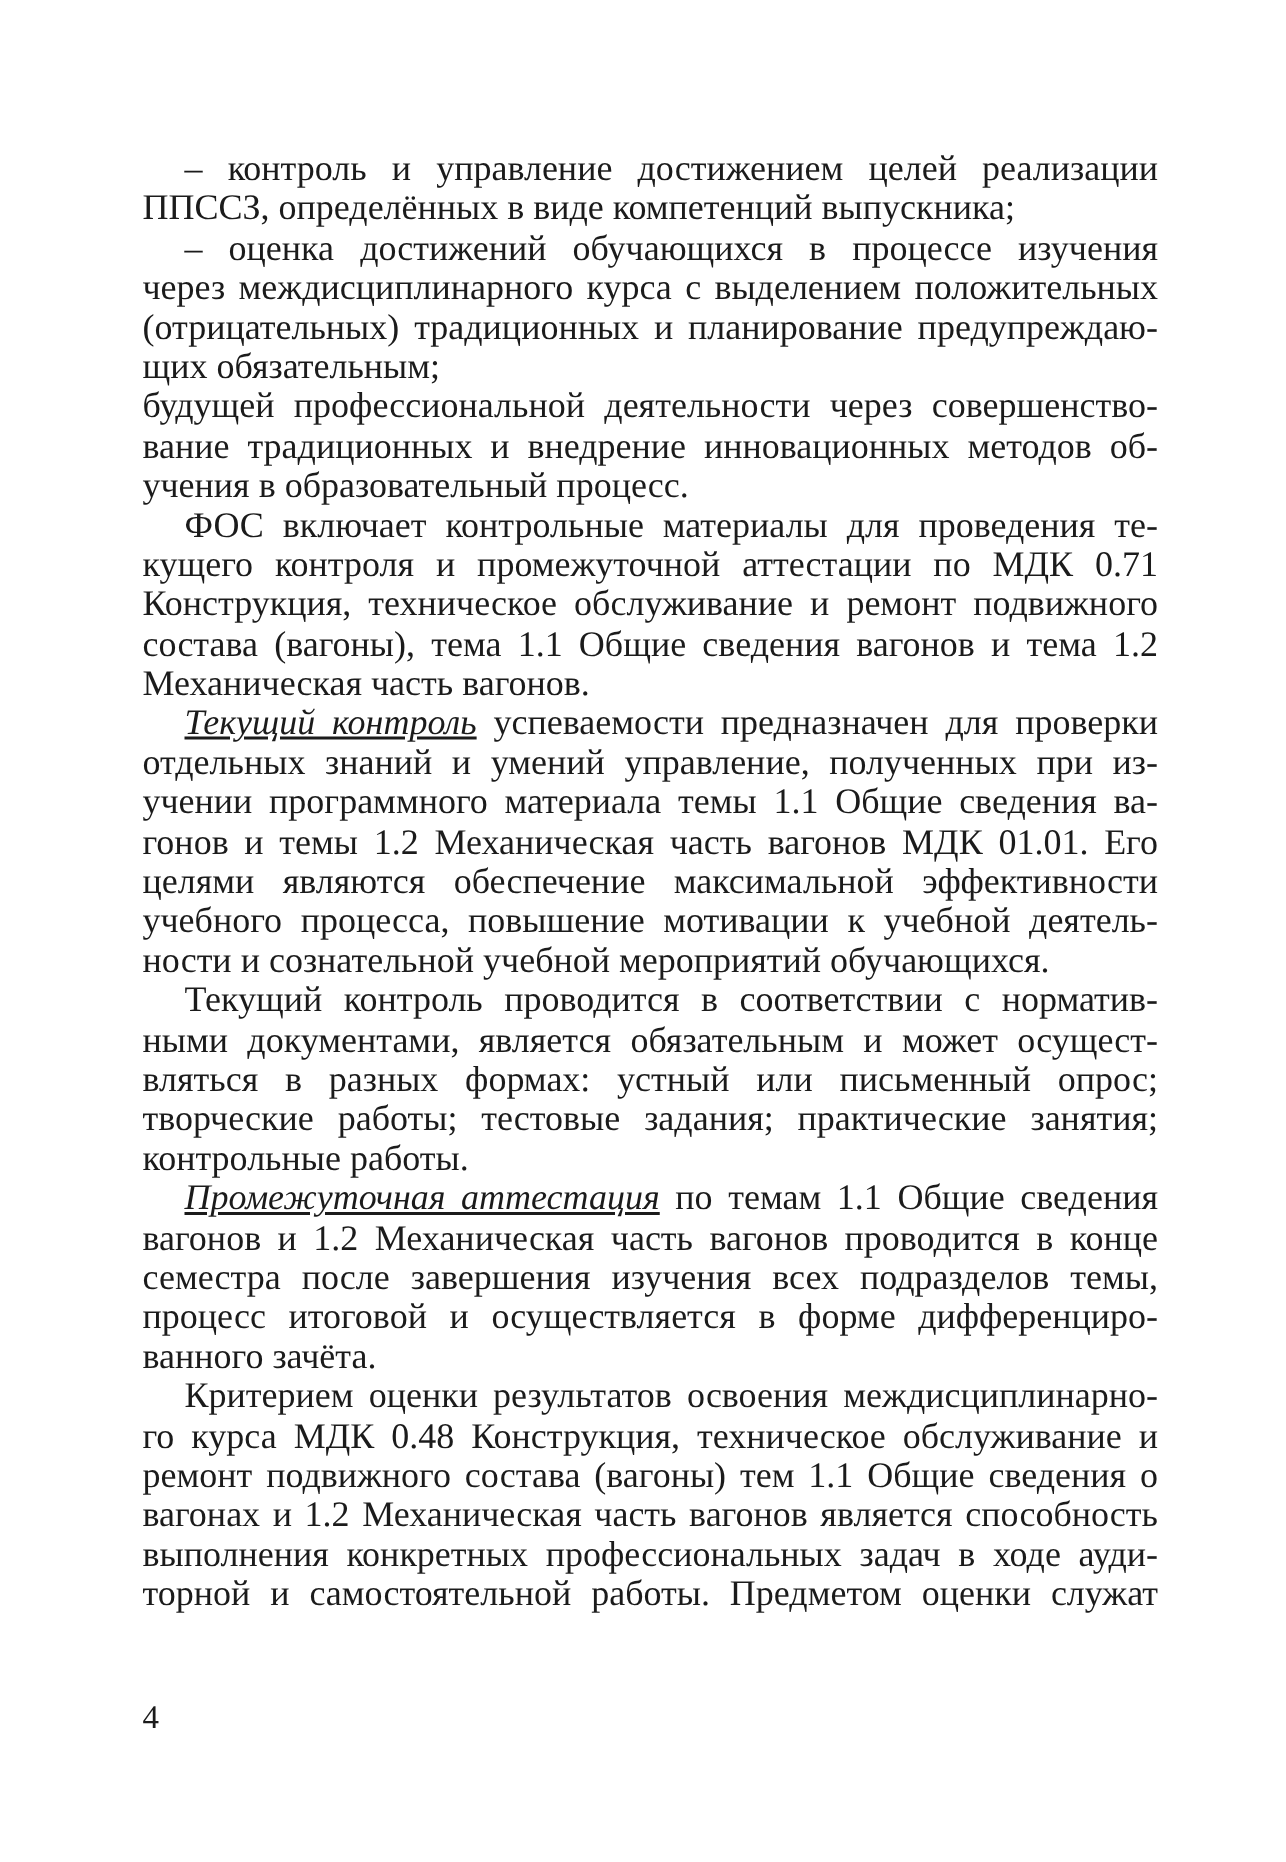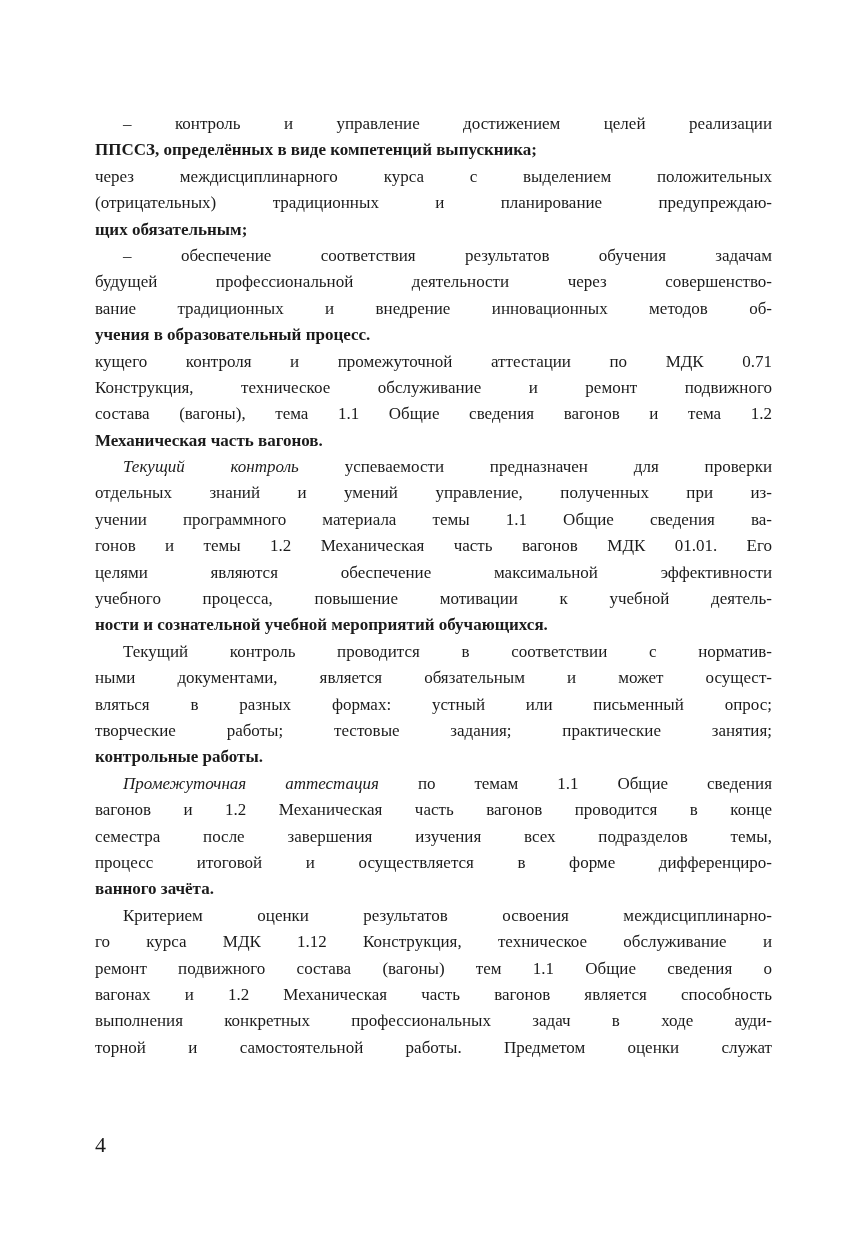--- a/index.html
+++ b/index.html
@@ -8,61 +8,61 @@
     width: 857px;
     height: 1241px;
     background: #ffffff;
     overflow: hidden;
     font-family: "Liberation Serif", "DejaVu Serif", serif;
     color: #1b1b1b;
   }
   .text-block {
     position: absolute;
     left: 95px;
-    top: 111px;
+    top: 100px;
     width: 677px;
-    font-size: 17px;
+    font-size: 24px;
     line-height: 26.4px;
   }
   .line {
     height: 26.4px;
     overflow: hidden;
     text-align: justify;
     text-align-last: justify;
     -moz-text-align-last: justify;
   }
   .line.para-end {
     text-align-last: left;
-    font-weight: bold;
     -moz-text-align-last: left;
   }
   .line.indent { text-indent: 28px; }
-  .lead-italic { font-style: italic; }
+  .lead-italic { font-style: italic; text-decoration: underline; }
   .page-number {
     position: absolute;
     left: 95px;
     top: 1132px;
     font-size: 22px;
     line-height: 26.4px;
   }
 </style>
 </head>
 <body>
 
 <div class="page">
   <div class="text-block">
       <div class="line indent">– контроль и управление достижением целей реализации</div>
       <div class="line para-end">ППССЗ, определённых в виде компетенций выпускника;</div>
+      <div class="line indent">– оценка достижений обучающихся в процессе изучения</div>
       <div class="line">через междисциплинарного курса с выделением положительных</div>
       <div class="line">(отрицательных) традиционных и планирование предупреждаю-</div>
       <div class="line para-end">щих обязательным;</div>
-      <div class="line indent">– обеспечение соответствия результатов обучения задачам</div>
       <div class="line">будущей профессиональной деятельности через совершенство-</div>
       <div class="line">вание традиционных и внедрение инновационных методов об-</div>
       <div class="line para-end">учения в образовательный процесс.</div>
+      <div class="line indent">ФОС включает контрольные материалы для проведения те-</div>
       <div class="line">кущего контроля и промежуточной аттестации по МДК 0.71</div>
       <div class="line">Конструкция, техническое обслуживание и ремонт подвижного</div>
       <div class="line">состава (вагоны), тема 1.1 Общие сведения вагонов и тема 1.2</div>
       <div class="line para-end">Механическая часть вагонов.</div>
       <div class="line indent"><span class="lead-italic">Текущий контроль</span> успеваемости предназначен для проверки</div>
       <div class="line">отдельных знаний и умений управление, полученных при из-</div>
       <div class="line">учении программного материала темы 1.1 Общие сведения ва-</div>
       <div class="line">гонов и темы 1.2 Механическая часть вагонов МДК 01.01. Его</div>
       <div class="line">целями являются обеспечение максимальной эффективности</div>
       <div class="line">учебного процесса, повышение мотивации к учебной деятель-</div>
@@ -71,20 +71,20 @@
       <div class="line">ными документами, является обязательным и может осущест-</div>
       <div class="line">вляться в разных формах: устный или письменный опрос;</div>
       <div class="line">творческие работы; тестовые задания; практические занятия;</div>
       <div class="line para-end">контрольные работы.</div>
       <div class="line indent"><span class="lead-italic">Промежуточная аттестация</span> по темам 1.1 Общие сведения</div>
       <div class="line">вагонов и 1.2 Механическая часть вагонов проводится в конце</div>
       <div class="line">семестра после завершения изучения всех подразделов темы,</div>
       <div class="line">процесс итоговой и осуществляется в форме дифференциро-</div>
       <div class="line para-end">ванного зачёта.</div>
       <div class="line indent">Критерием оценки результатов освоения междисциплинарно-</div>
-      <div class="line">го курса МДК 1.12 Конструкция, техническое обслуживание и</div>
+      <div class="line">го курса МДК 0.48 Конструкция, техническое обслуживание и</div>
       <div class="line">ремонт подвижного состава (вагоны) тем 1.1 Общие сведения о</div>
       <div class="line">вагонах и 1.2 Механическая часть вагонов является способность</div>
       <div class="line">выполнения конкретных профессиональных задач в ходе ауди-</div>
       <div class="line">торной и самостоятельной работы. Предметом оценки служат</div>
     </div>
   <div class="page-number">4</div>
 </div>
 
 </body></html>

